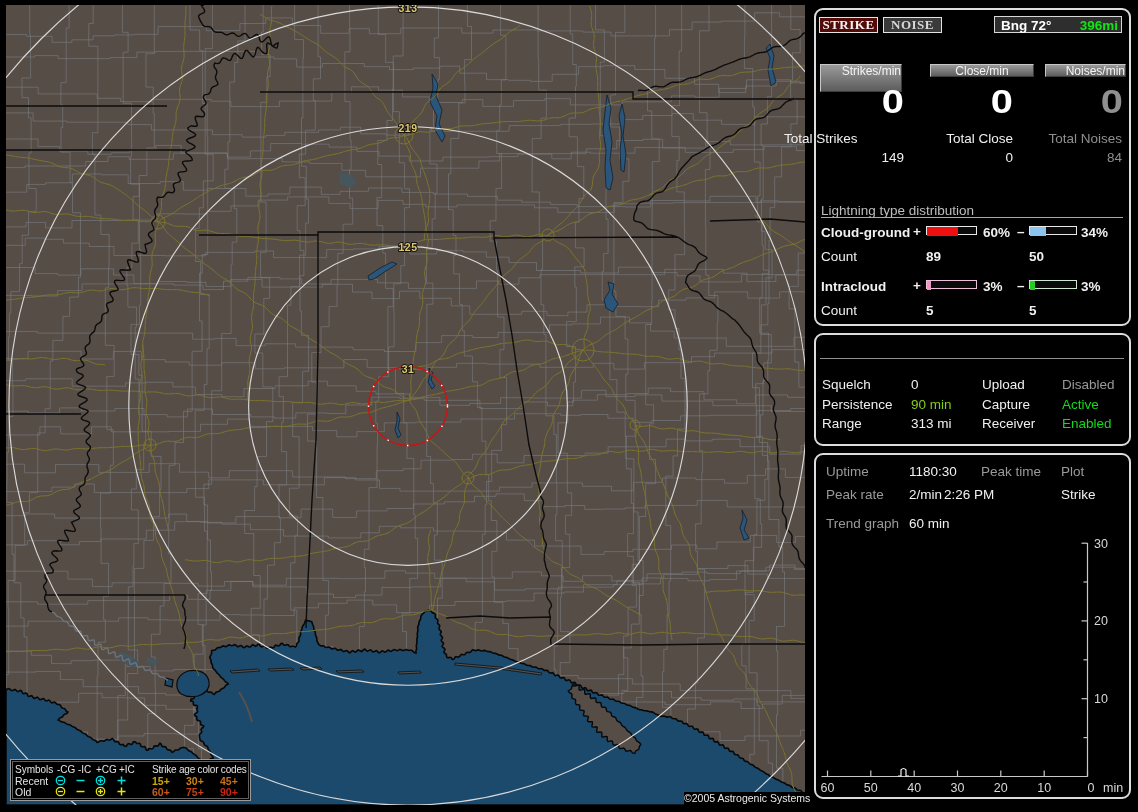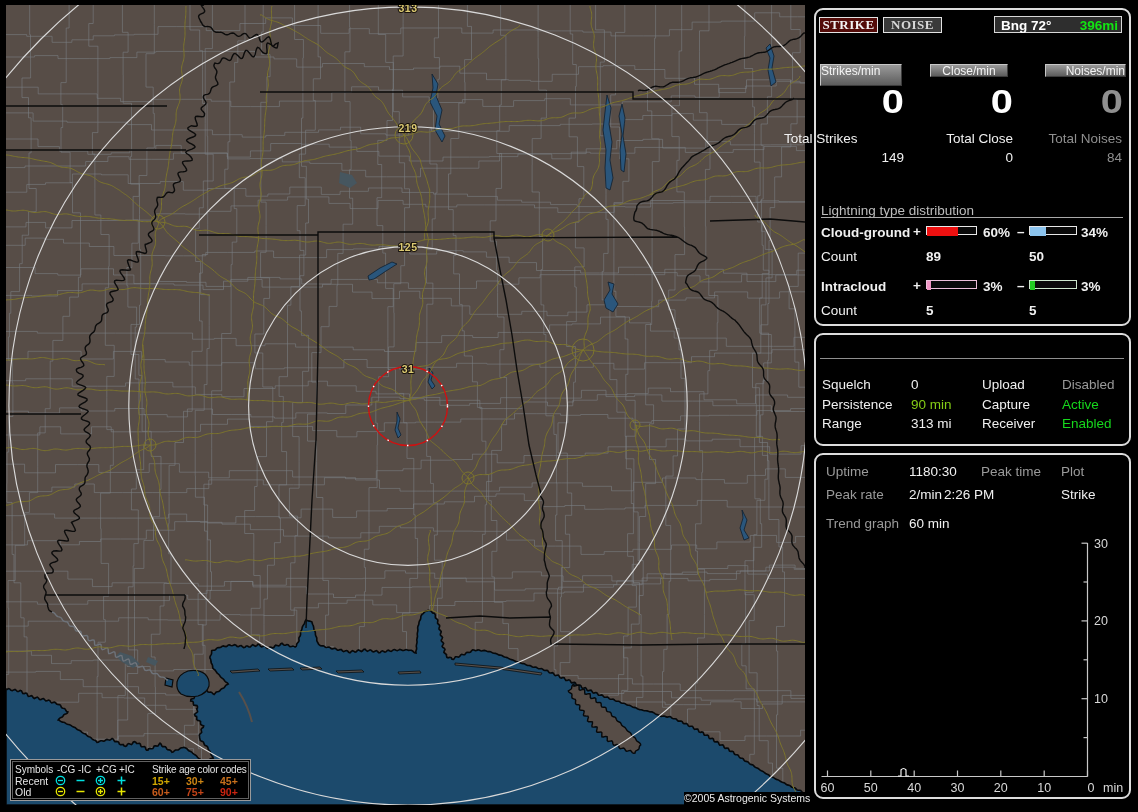--- a/index.html
+++ b/index.html
@@ -100,22 +100,22 @@
 <div style="position:absolute;left:684px;top:792px;width:121px;height:13px;background:#000;color:#ececec;font:10.5px 'Liberation Sans',sans-serif;text-align:right;line-height:13px;white-space:nowrap">©2005 Astrogenic Systems&nbsp;</div>
 <div style="position:absolute;left:814px;top:8px;width:317px;height:318px;border:2px solid #dcdcdc;border-radius:9px;background:#000"></div>
     <div style="position:absolute;left:814px;top:333px;width:317px;height:113px;border:2px solid #dcdcdc;border-radius:9px;background:#000"></div>
     <div style="position:absolute;left:814px;top:453px;width:317px;height:346px;border:2px solid #dcdcdc;border-radius:9px;background:#000"></div>
     <div style="position:absolute;left:819px;top:17px;width:59px;height:16px;background:#530b08;border:1px solid #e3e3e3;color:#f2f2f2;font:bold 13px 'Liberation Serif',serif;text-align:center;line-height:14px;letter-spacing:0.5px;white-space:nowrap">STRIKE</div>
     <div style="position:absolute;left:883px;top:17px;width:59px;height:16px;background:#3a3a3a;border:1px solid #e3e3e3;color:#d8d8d8;font:bold 13px 'Liberation Serif',serif;text-align:center;line-height:14px;letter-spacing:0.5px;white-space:nowrap">NOISE</div>
     <div style="position:absolute;left:994px;top:16px;width:128px;height:17px;background:#2e2e2e;border:1px solid #d8d8d8">
       <span style="position:absolute;left:6px;top:1px;color:#fff;font:bold 13.5px 'Liberation Sans',sans-serif;white-space:nowrap">Bng 72°</span>
       <span style="position:absolute;right:3px;top:1px;color:#12e412;font:bold 13.5px 'Liberation Sans',sans-serif;white-space:nowrap">396mi</span>
     </div>
-    <div style="position:absolute;left:820px;top:64px;width:82px;height:22px;background:linear-gradient(#9a9a9a,#5c5c5c);border:1px solid;border-color:#c7c7c7 #3c3c3c #3c3c3c #c7c7c7;color:#f4f4f4;font:12px 'Liberation Sans',sans-serif;text-align:left;line-height:13px">Strikes/min</div>
-    <div style="position:absolute;left:930px;top:64px;width:78px;height:13px;background:linear-gradient(#9a9a9a,#5c5c5c);border:1px solid;border-color:#c7c7c7 #3c3c3c #3c3c3c #c7c7c7;color:#f4f4f4;font:12px 'Liberation Sans',sans-serif;text-align:center;line-height:13px">Close/min</div>
+    <div style="position:absolute;left:820px;top:64px;width:82px;height:28px;background:linear-gradient(#9a9a9a,#5c5c5c);border:1px solid;border-color:#c7c7c7 #3c3c3c #3c3c3c #c7c7c7;color:#f4f4f4;font:12px 'Liberation Sans',sans-serif;text-align:right;line-height:13px">Strikes/min</div>
+    <div style="position:absolute;left:930px;top:64px;width:104px;height:13px;background:linear-gradient(#9a9a9a,#5c5c5c);border:1px solid;border-color:#c7c7c7 #3c3c3c #3c3c3c #c7c7c7;color:#f4f4f4;font:12px 'Liberation Sans',sans-serif;text-align:center;line-height:13px">Close/min</div>
     <div style="position:absolute;left:1045px;top:64px;width:81px;height:13px;background:linear-gradient(#9a9a9a,#5c5c5c);border:1px solid;border-color:#c7c7c7 #3c3c3c #3c3c3c #c7c7c7;color:#f4f4f4;font:12px 'Liberation Sans',sans-serif;text-align:right;line-height:13px">Noises/min</div>
     <div style="position:absolute;left:784px;top:82px;width:120px;text-align:right;font:bold 34px 'Liberation Sans',sans-serif;transform:scaleX(1.17);transform-origin:100% 50%;color:#fff">0</div>
     <div style="position:absolute;left:893px;top:82px;width:120px;text-align:right;font:bold 34px 'Liberation Sans',sans-serif;transform:scaleX(1.17);transform-origin:100% 50%;color:#fff">0</div>
     <div style="position:absolute;left:1003px;top:82px;width:120px;text-align:right;font:bold 34px 'Liberation Sans',sans-serif;transform:scaleX(1.17);transform-origin:100% 50%;color:#8f8f8f">0</div>
     <div style="position:absolute;left:784px;top:131px;width:120px;text-align:left;font:13.5px 'Liberation Sans',sans-serif;color:#f0f0f0">Total Strikes</div>
     <div style="position:absolute;left:893px;top:131px;width:120px;text-align:right;font:13.5px 'Liberation Sans',sans-serif;color:#f0f0f0">Total Close</div>
     <div style="position:absolute;left:1002px;top:131px;width:120px;text-align:right;font:13.5px 'Liberation Sans',sans-serif;color:#8f8f8f">Total Noises</div>
     <div style="position:absolute;left:784px;top:150px;width:120px;text-align:right;font:13.5px 'Liberation Sans',sans-serif;color:#f0f0f0">149</div>
     <div style="position:absolute;left:893px;top:150px;width:120px;text-align:right;font:13.5px 'Liberation Sans',sans-serif;color:#f0f0f0">0</div>
     <div style="position:absolute;left:1002px;top:150px;width:120px;text-align:right;font:13.5px 'Liberation Sans',sans-serif;color:#8f8f8f">84</div>

